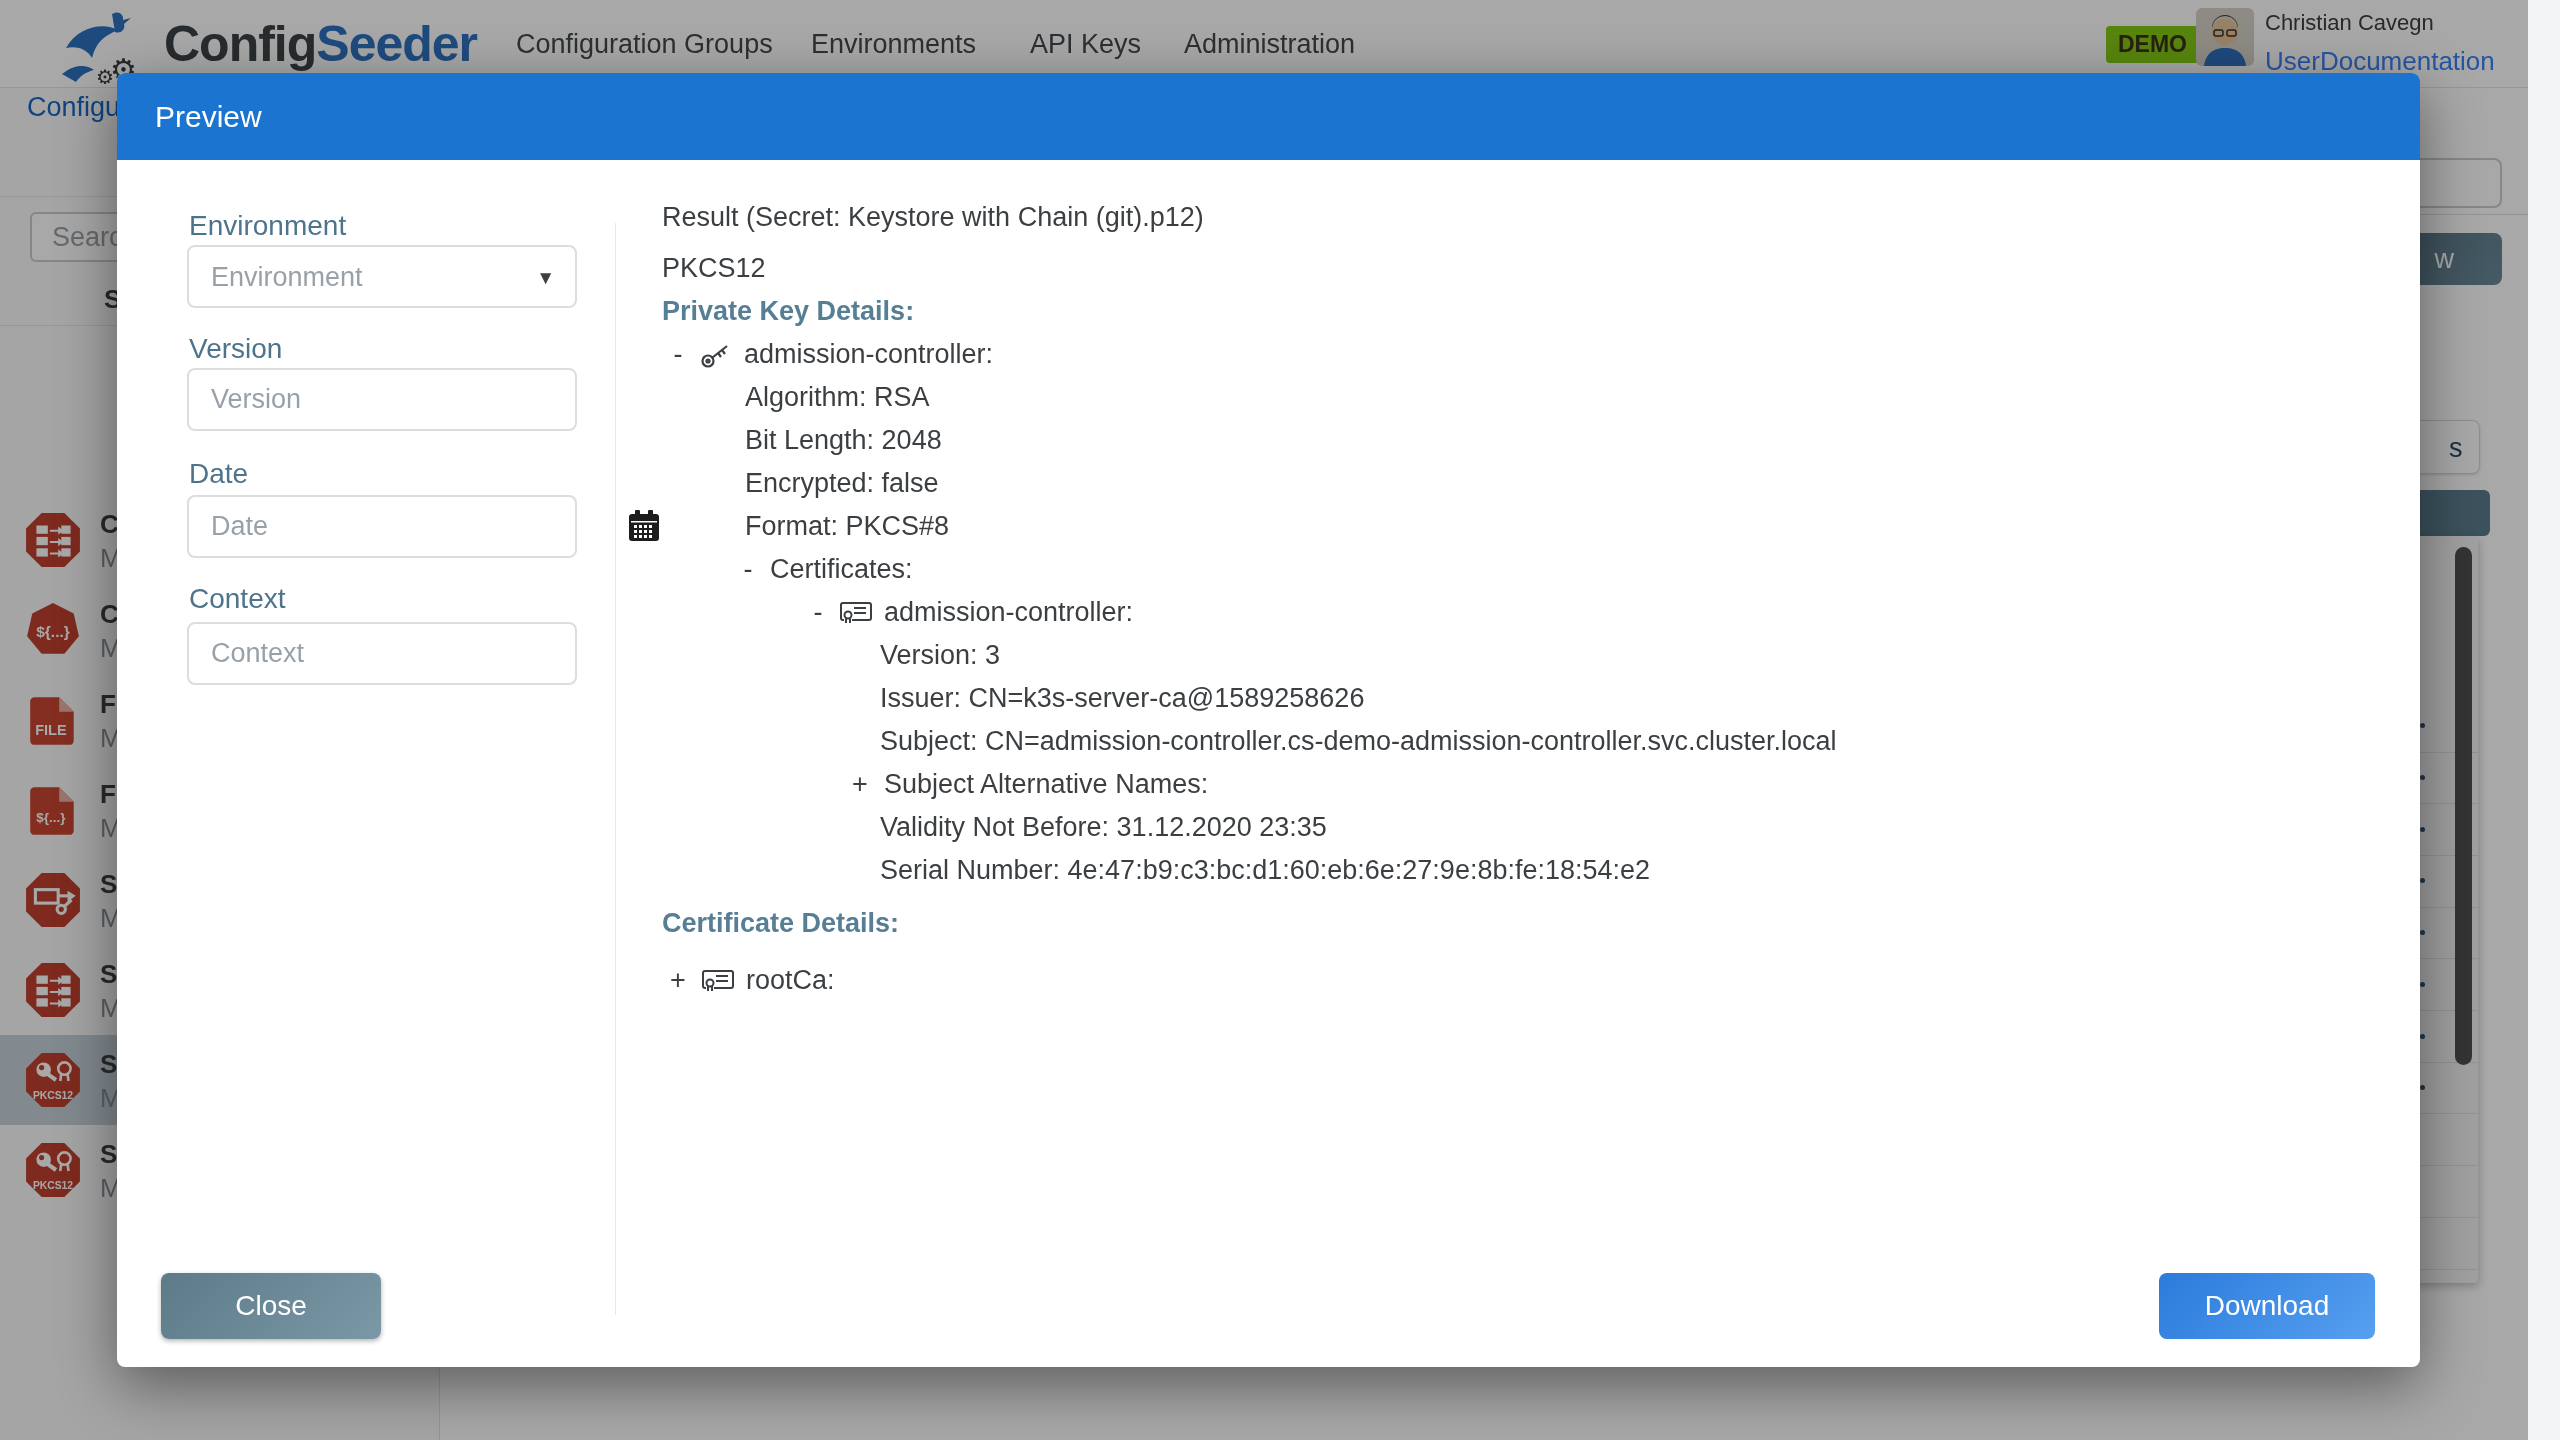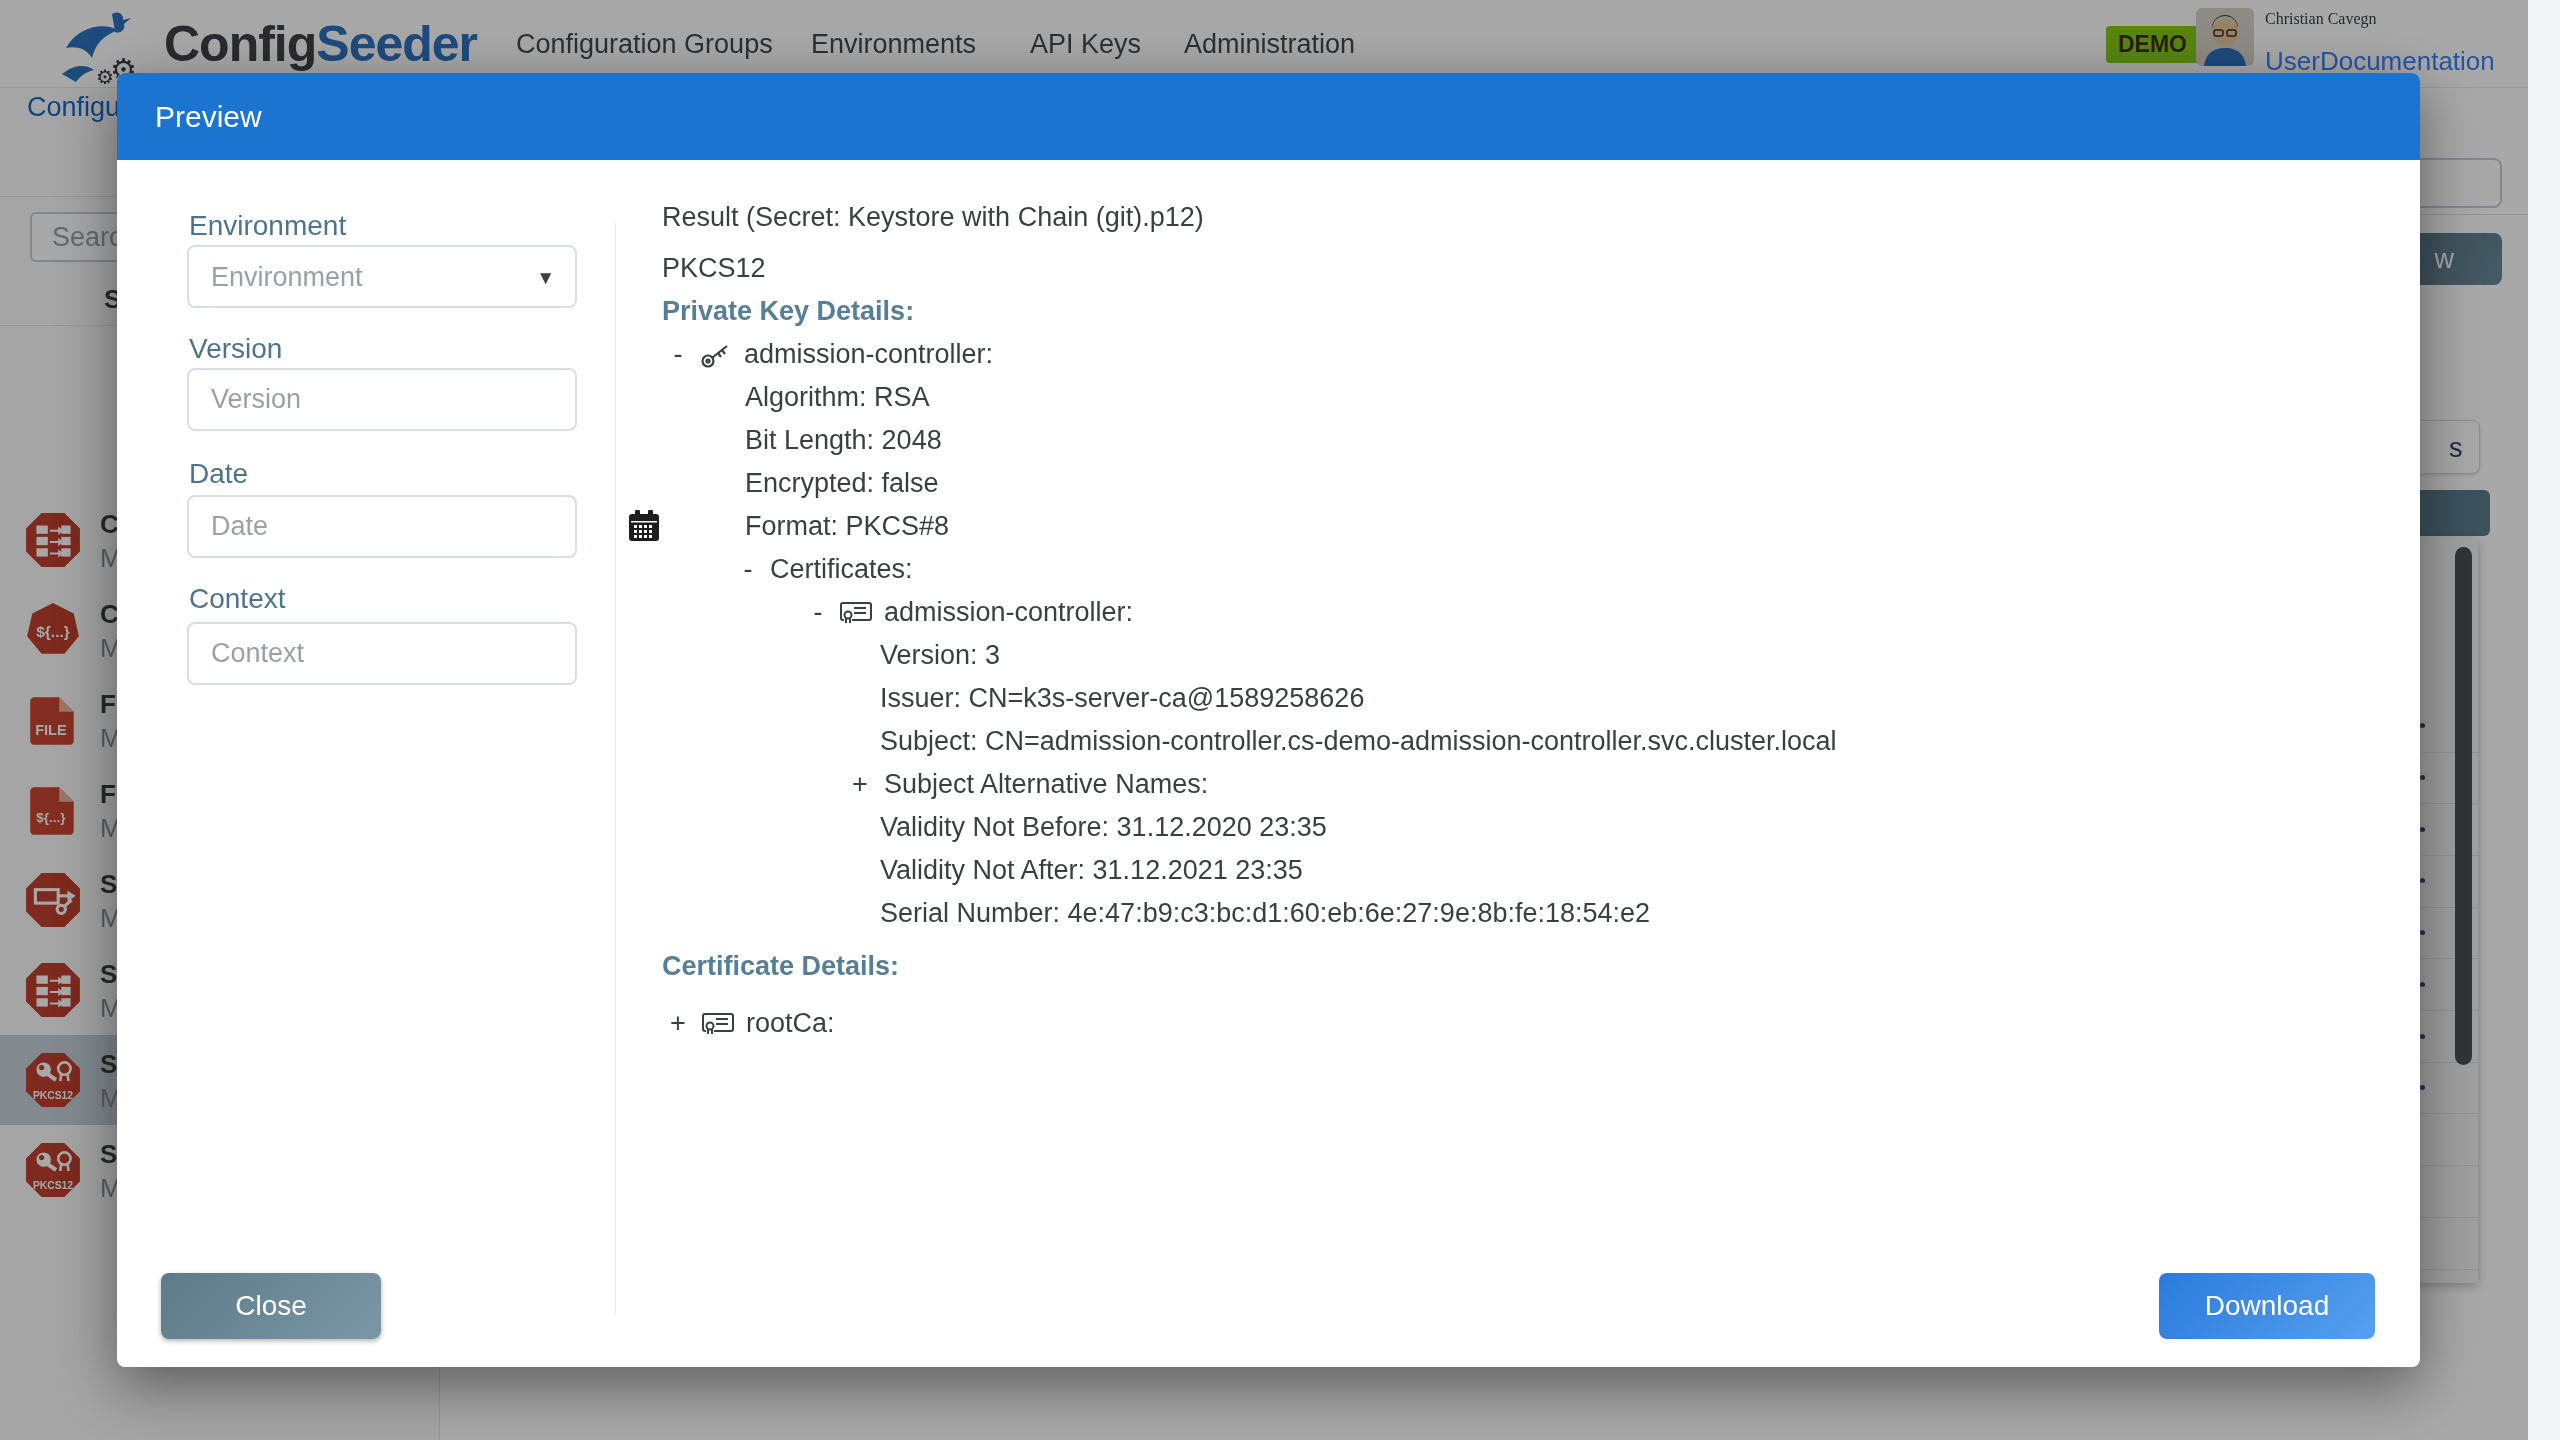--- a/index.html
+++ b/index.html
@@ -8,21 +8,21 @@
   .abs{position:absolute;}
 
   
   .page{position:absolute;inset:0;background:#ffffff;}
   .topbar{position:absolute;left:0;top:0;width:2560px;height:88px;background:#ffffff;border-bottom:1px solid #e3e6e8;}
   .nav-item{position:absolute;top:0;height:88px;line-height:88px;font-size:27px;color:#45494d;cursor:pointer;}
   .logo-text{position:absolute;left:164px;top:8px;font-size:50px;font-weight:700;line-height:72px;letter-spacing:-1px;}
   .logo-config{color:#3e4347;}
   .logo-seeder{color:#2e73bf;}
   .demo-badge{position:absolute;left:2106px;top:26px;background:#84cc16;color:#3f3318;font-size:23px;font-weight:700;padding:5px 12px;border-radius:4px;}
-  .user-name{position:absolute;left:2265px;top:10px;width:240px;font-size:16px;color:#3c4043;white-space:nowrap;font-family:Liberation Serif, serif;}
+  .user-name{position:absolute;left:2265px;top:10px;width:240px;font-size:22px;color:#3c4043;white-space:nowrap;}
   .user-tenant{position:absolute;left:2265px;top:46px;width:260px;font-size:26px;color:#3b82f6;white-space:nowrap;}
 
   .sidebar{position:absolute;left:0;top:88px;width:440px;height:1352px;background:#fafbfc;border-right:1px solid #dfe2e5;}
   .sb-link{position:absolute;left:27px;top:4px;font-size:27px;color:#1868c8;white-space:nowrap;cursor:pointer;}
   .sb-div1{position:absolute;left:0;top:108px;width:440px;height:1px;background:#e2e5e8;}
   .sb-search{position:absolute;left:30px;top:124px;width:380px;height:50px;border:2px solid #c8cdd2;border-radius:6px;background:#fff;font-size:27px;color:#444;padding:0 20px;}
   .sb-search::placeholder{color:#9aa1a8;}
   .sb-h{position:absolute;left:104px;top:196px;font-size:26px;font-weight:700;color:#3c4043;}
   .sb-div2{position:absolute;left:0;top:237px;width:440px;height:1px;background:#e2e5e8;}
   .sb-item{position:absolute;left:0;width:440px;height:90px;cursor:pointer;}
@@ -356,21 +356,20 @@
         <span>admission-controller:</span>
       </div>
       <div class="r-line" style="padding-left:218px">Version: 3</div>
       <div class="r-line" style="padding-left:218px">Issuer: CN=k3s-server-ca@1589258626</div>
       <div class="r-line" style="padding-left:218px">Subject: CN=admission-controller.cs-demo-admission-controller.svc.cluster.local</div>
       <div class="r-line" style="padding-left:188px">
         <span class="marker">+</span>
         <span style="margin-left:14px">Subject Alternative Names:</span>
       </div>
       <div class="r-line" style="padding-left:218px">Validity Not Before: 31.12.2020 23:35</div>
-      <div class="r-line" style="padding-left:218px">Validity Not After: 31.12.2021 23:35</div>
       <div class="r-line" style="padding-left:218px">Serial Number: 4e:47:b9:c3:bc:d1:60:eb:6e:27:9e:8b:fe:18:54:e2</div>
 
       <div class="r-line r-head" style="margin-top:10px">Certificate Details:</div>
       <div class="r-line" style="padding-left:6px;margin-top:14px">
         <span class="marker">+</span>
         <svg class="t-ico" style="margin-left:14px" width="32" height="24">
             <use href="#sym-cert"></use>
           </svg>
         <span>rootCa:</span>
       </div>

